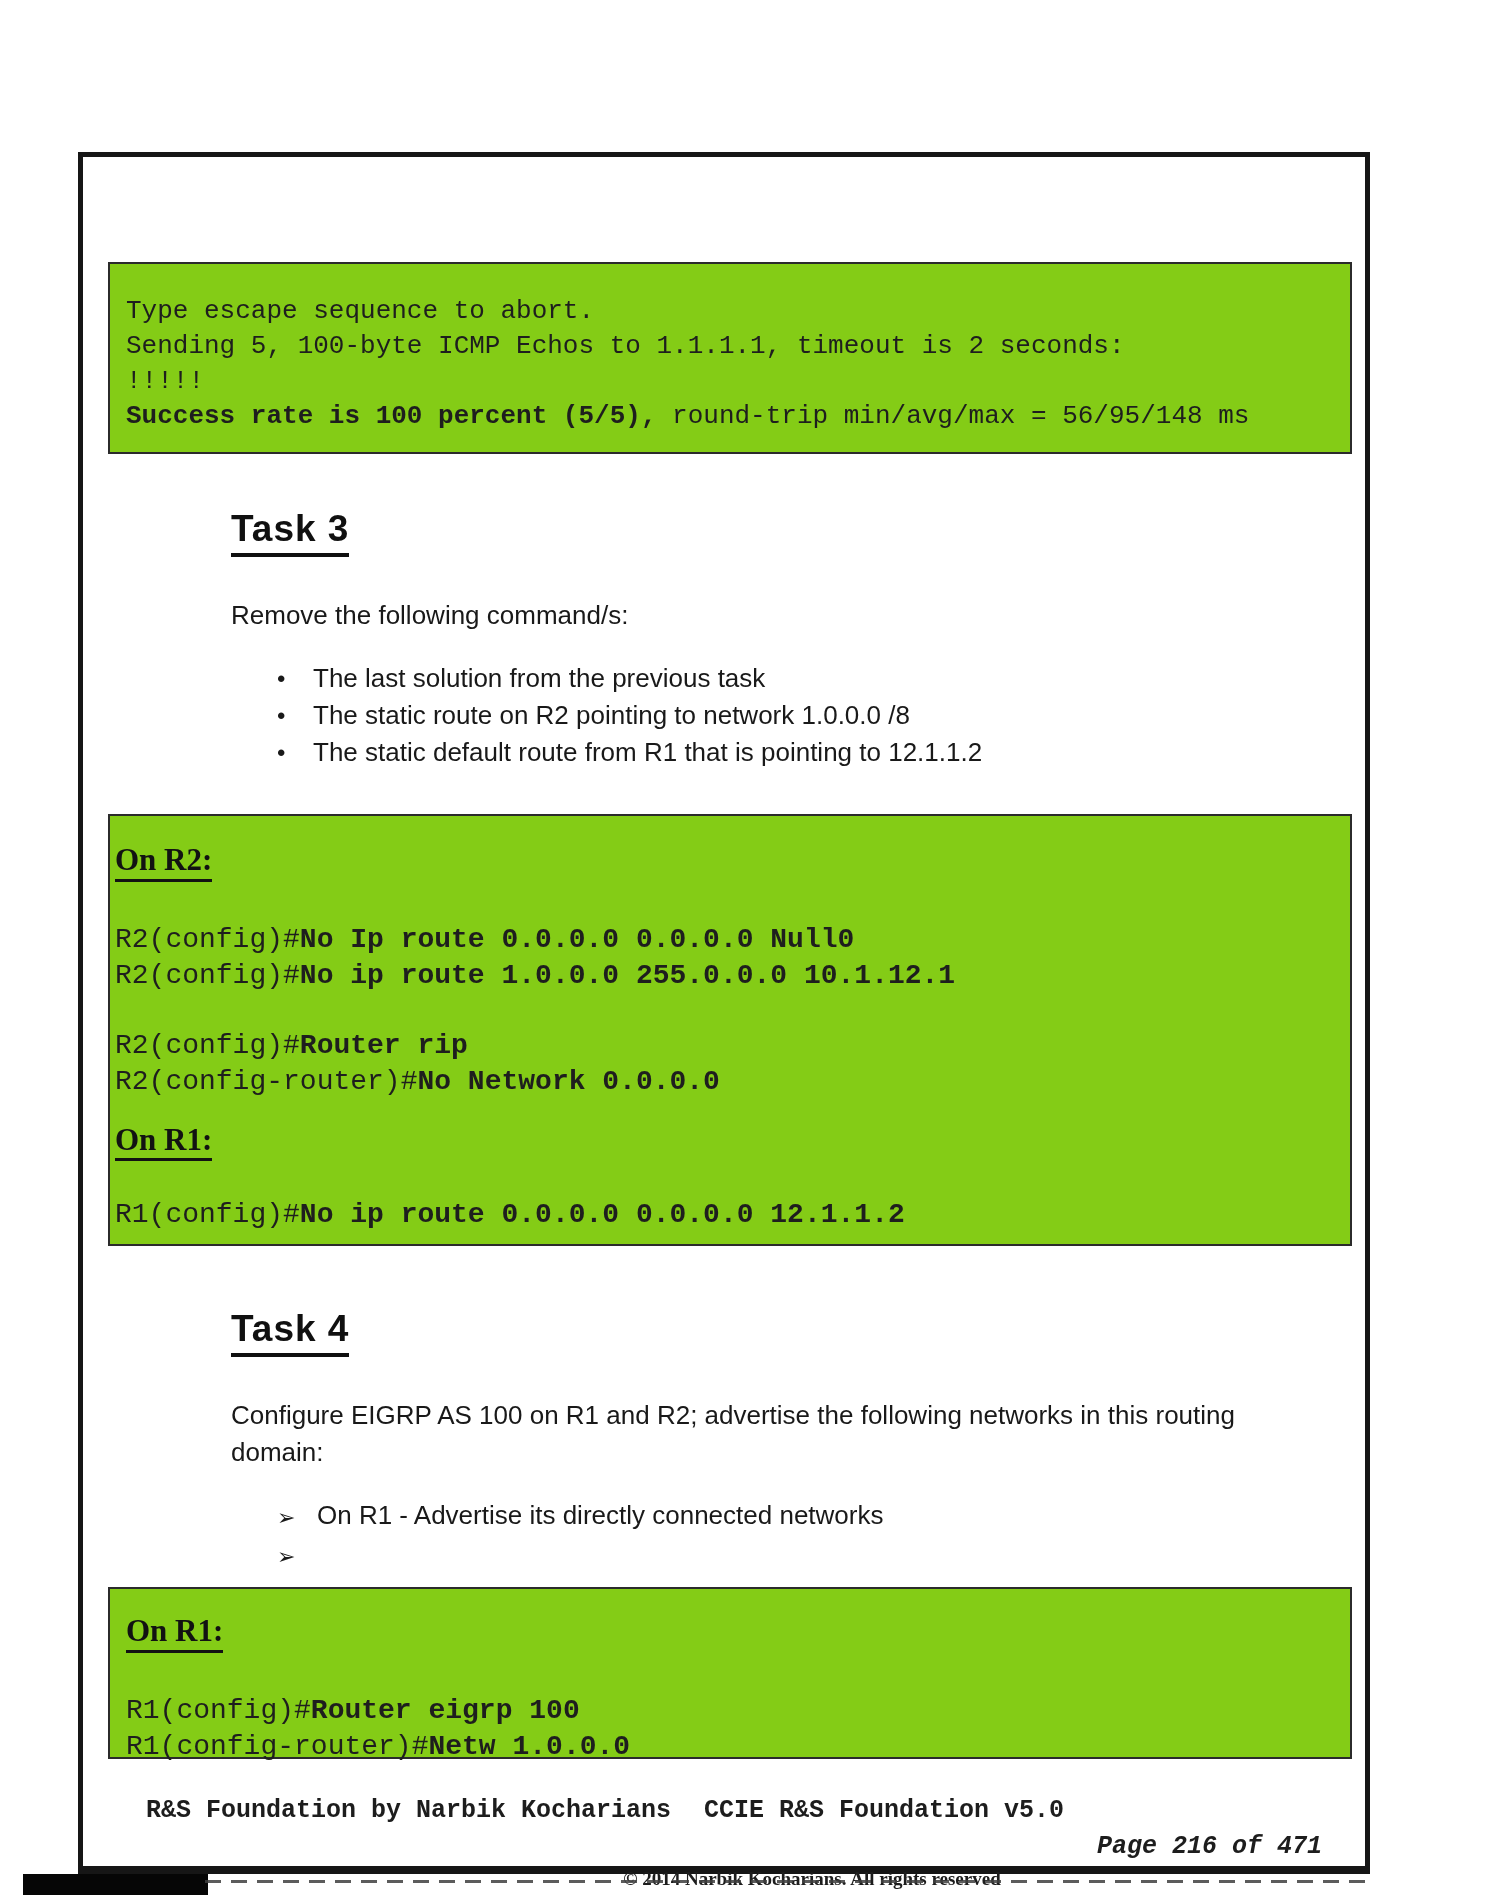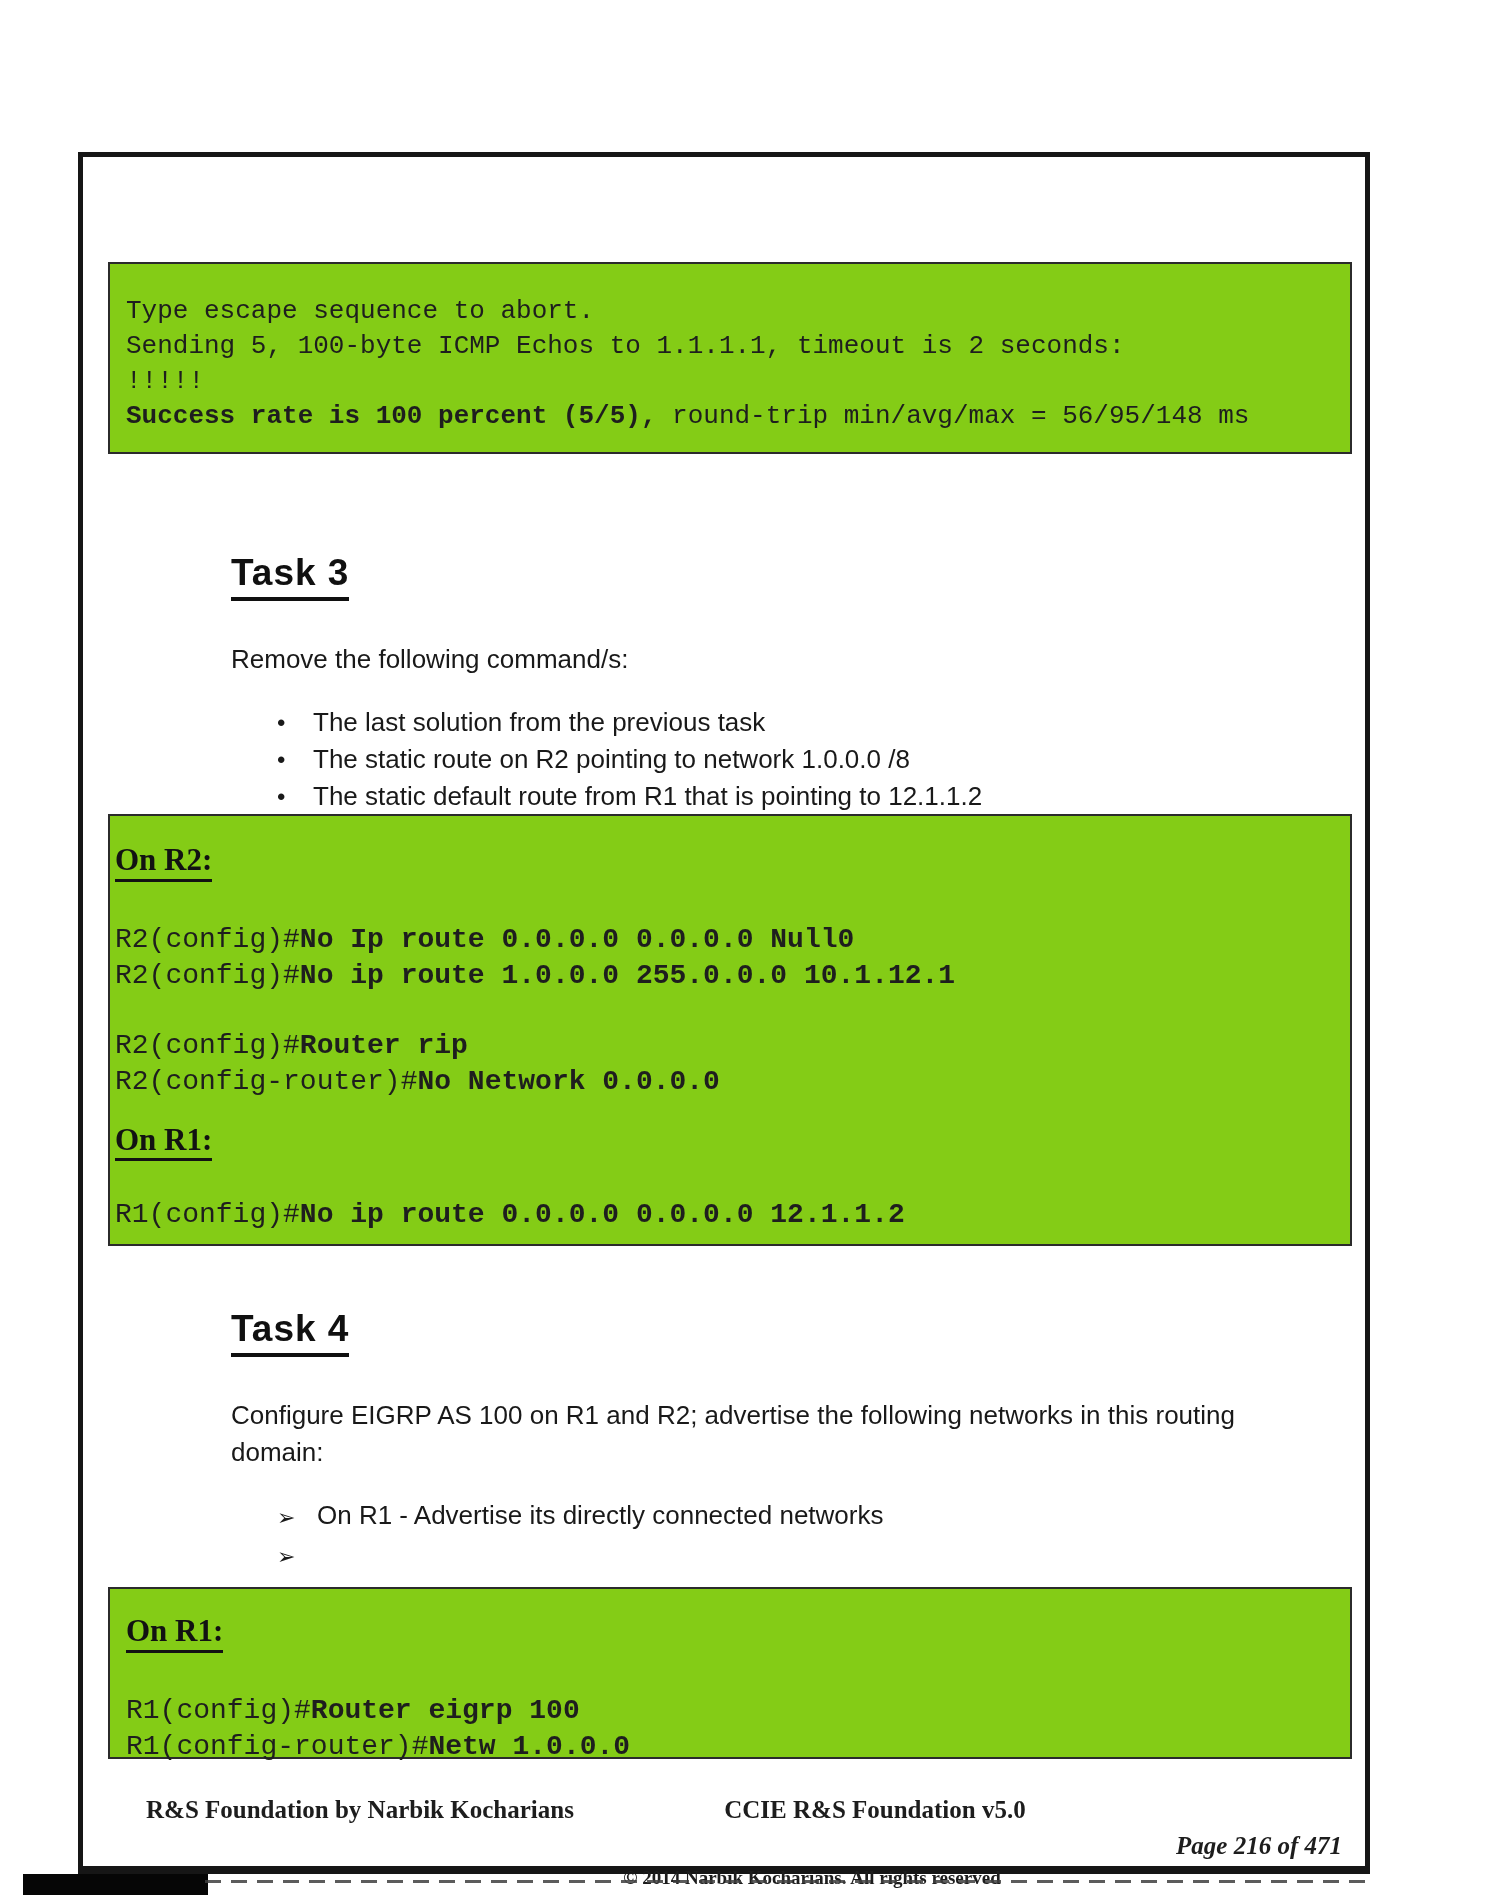--- a/index.html
+++ b/index.html
@@ -48,42 +48,42 @@
     border-bottom:3px solid #121212;
     padding-bottom:1px;
   }
   .gap40 { margin-top:40px; }
   .gap36 { margin-top:36px; }
   .gap34 { margin-top:34px; }
   .gap22 { margin-top:22px; }
 
   
   .task-block { position:absolute; left:231px; color:#191919; }
-  #task3-section { top:552px; }
+  #task3-section { top:508px; }
   #task4-section { top:1308px; }
   .task-title {
     display:inline-block;
     font-size:37px; font-weight:bold; letter-spacing:1px;
     color:#101010;
     border-bottom:4px solid #101010;
     padding-bottom:3px;
   }
   .task-intro { margin-top:40px; font-size:26px; line-height:37px; }
   .list { margin-top:26px; margin-left:46px; }
   .list-item { display:flex; font-size:26px; line-height:37px; }
   .list-glyph { flex:none; width:36px; font-size:24px; }
   .arrow-glyph { font-size:22px; width:40px; padding-top:2px; }
 
   
   .footer {
     position:absolute; left:78px; top:1796px; width:1292px;
     font-family:"Liberation Serif", serif;
     font-weight:bold; color:#1d1d1d;
   }
-  .footer-row { display:flex; justify-content:space-between; padding:0 28px 0 68px; font-size:25px; }
+  .footer-row { display:flex; justify-content:space-between; padding:0 48px 0 68px; font-size:25px;font-family:Liberation Mono, monospace; }
   .footer-right { font-style:italic;margin-top:36px; }
   .footer-copy { text-align:center; font-size:19px; margin-top:7px; transform:translateX(88px);font-family:Liberation Serif, serif; }
 
   
   .corner-block { position:absolute; left:23px; top:1874px; width:185px; height:21px; background:#060606; }
   .scan-squiggle {
     position:absolute; left:205px; top:1880px; width:1168px; height:3px;
     background:repeating-linear-gradient(90deg,#3f3f3f 0 16px, rgba(63,63,63,0) 16px 26px);
     opacity:.85;
   }

